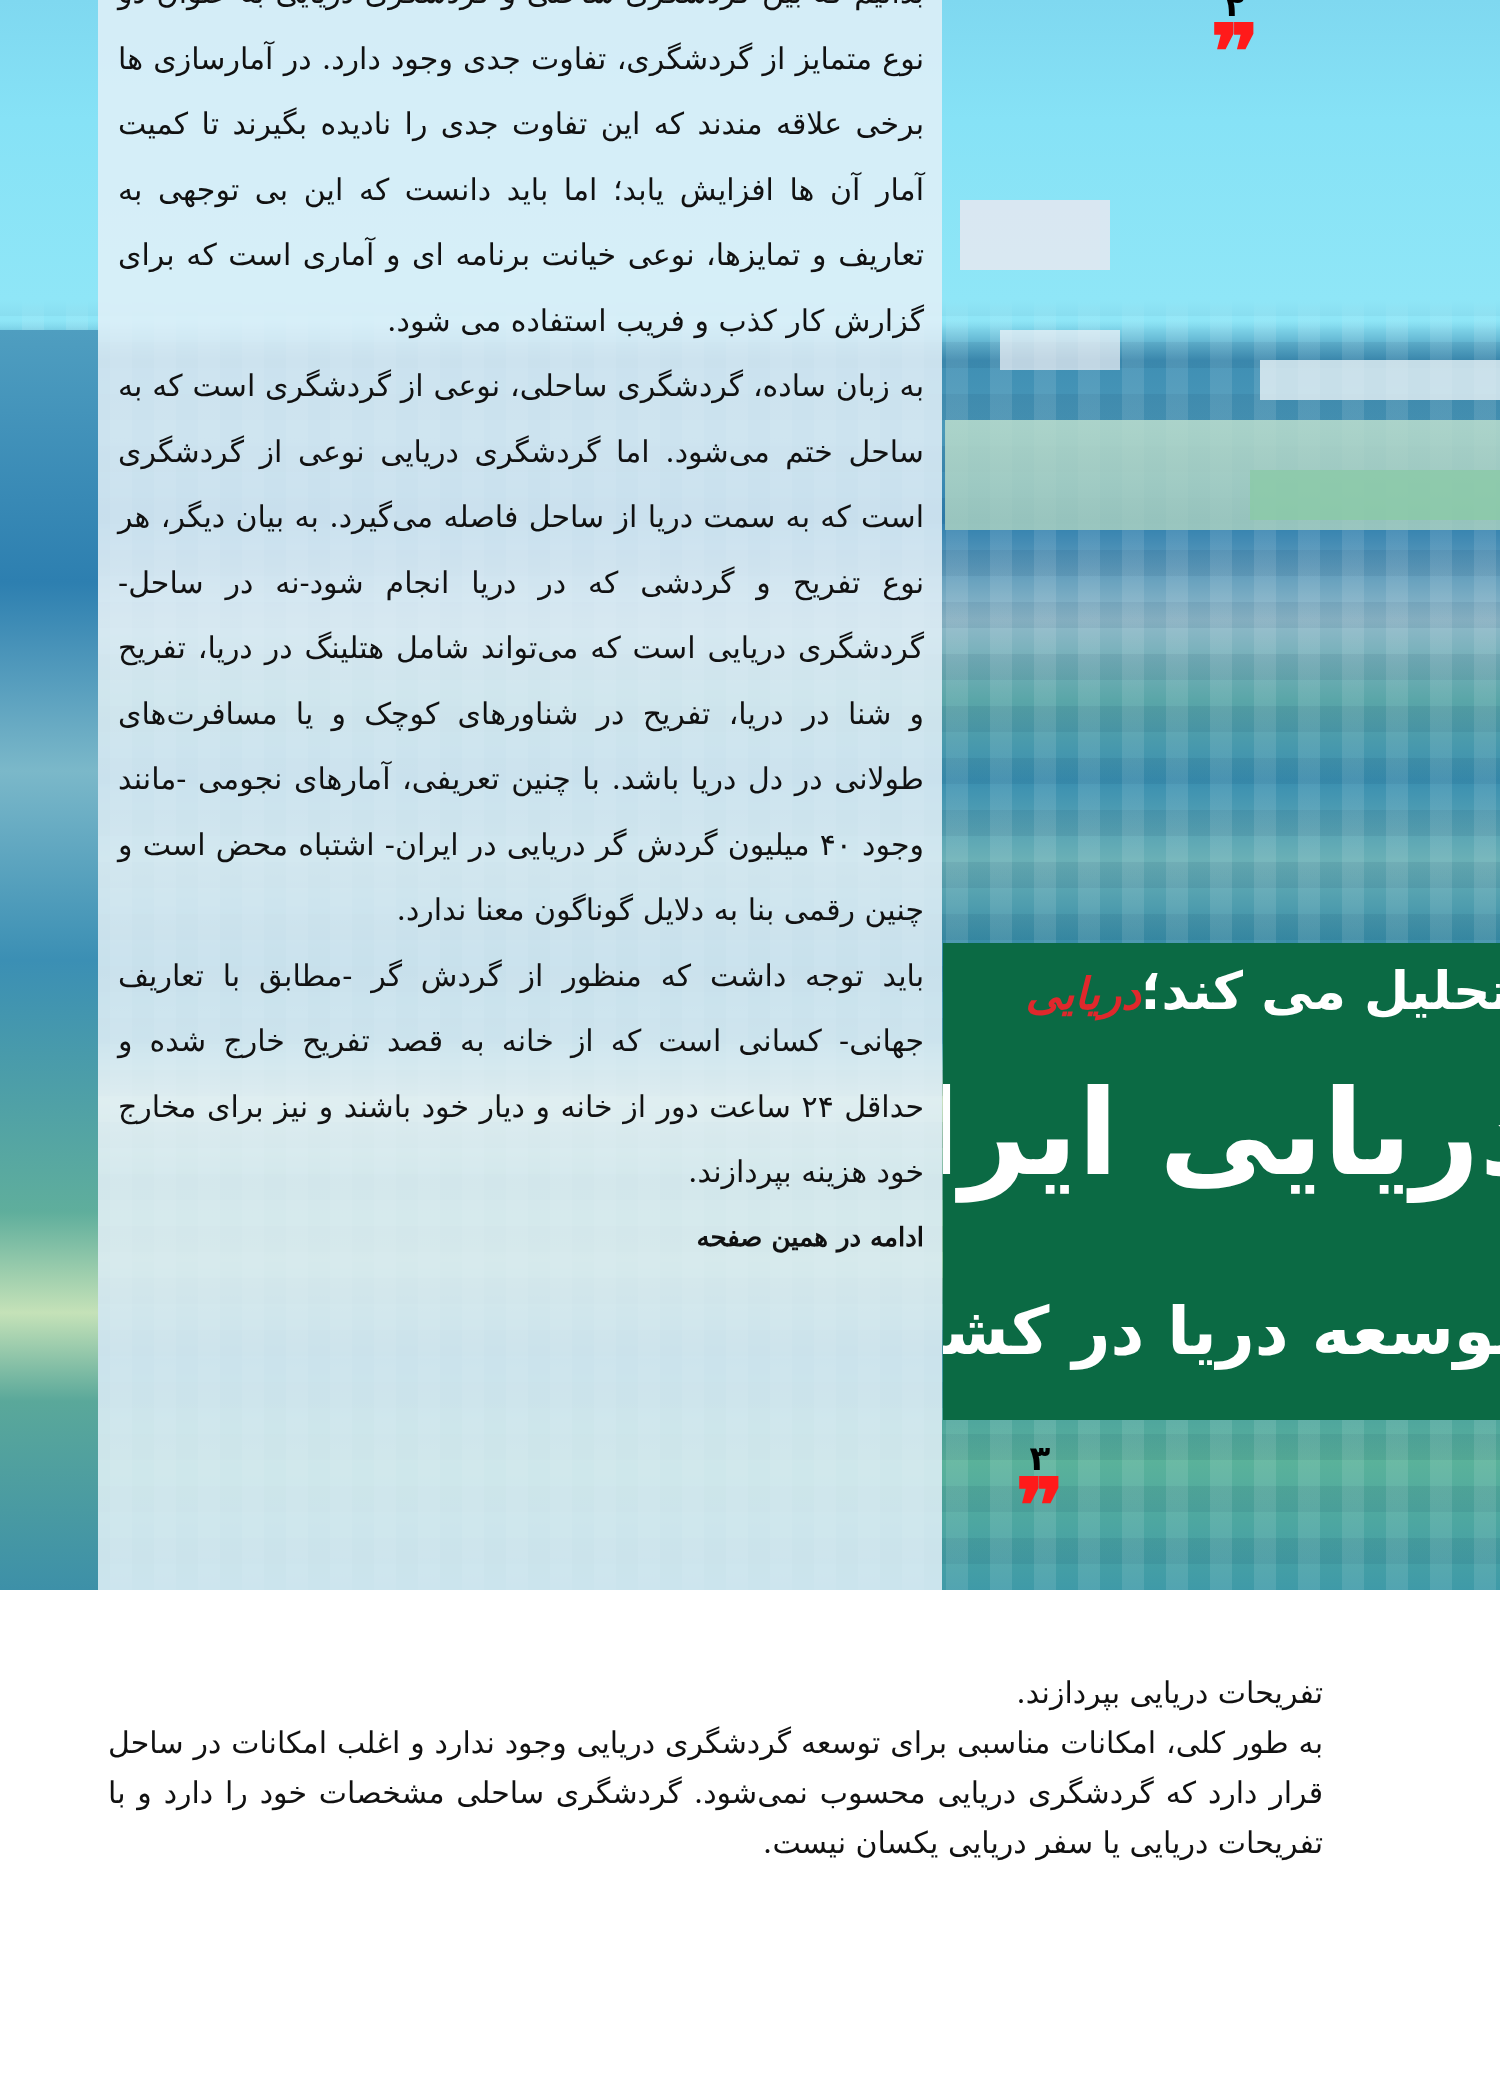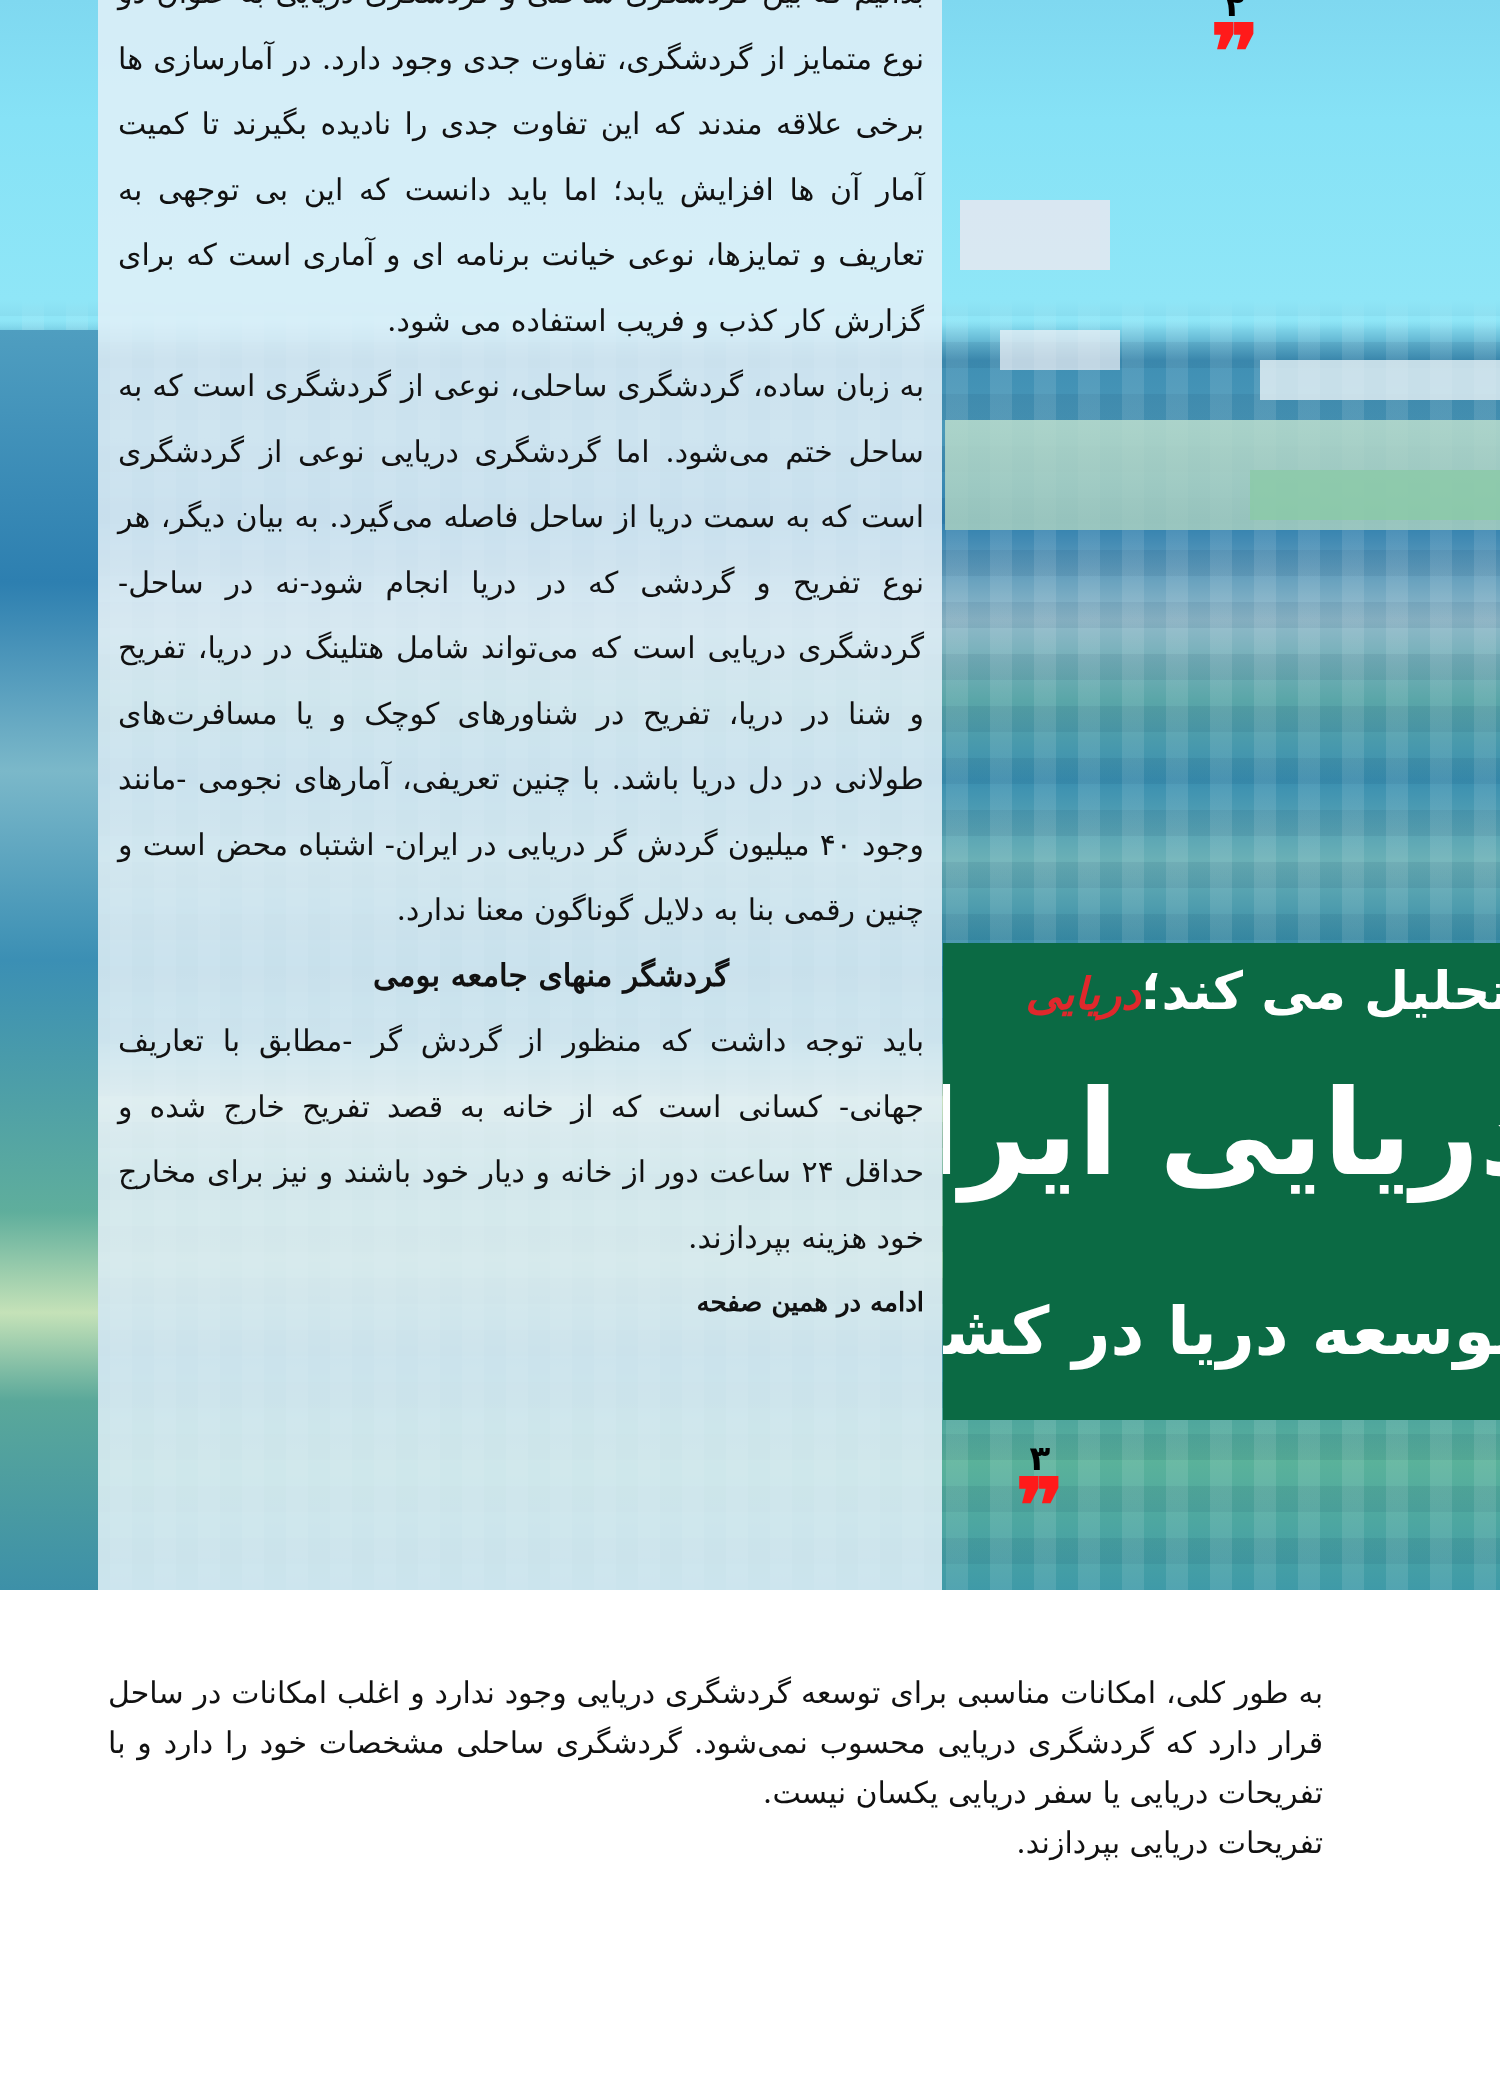--- a/index.html
+++ b/index.html
@@ -49,21 +49,20 @@
   <div class="blk" style="left:1260px;top:360px;width:240px;height:40px;background:#e9f2f6;opacity:.8;"></div>
   <div class="blk" style="left:945px;top:420px;width:555px;height:110px;background:linear-gradient(180deg,#b9dccc,#a7cfc0);opacity:.85;"></div>
   <div class="blk" style="left:1250px;top:470px;width:250px;height:50px;background:#8ac9a6;opacity:.8;"></div>
 </div>
 
 <div class="textpanel"></div>
 
 <article class="article">
   <p class="first">بدانیم که بین گردشگری ساحلی و گردشگری دریایی به عنوان دو نوع متمایز از گردشگری، تفاوت جدی وجود دارد. در آمارسازی ها برخی علاقه مندند که این تفاوت جدی را نادیده بگیرند تا کمیت آمار آن ها افزایش یابد؛ اما باید دانست که این بی توجهی به تعاریف و تمایزها، نوعی خیانت برنامه ای و آماری است که برای گزارش کار کذب و فریب استفاده می شود.</p>
   <p>به زبان ساده، گردشگری ساحلی، نوعی از گردشگری است که به ساحل ختم می‌شود. اما گردشگری دریایی نوعی از گردشگری است که به سمت دریا از ساحل فاصله می‌گیرد. به بیان دیگر، هر نوع تفریح و گردشی که در دریا انجام شود-نه در ساحل- گردشگری دریایی است که می‌تواند شامل هتلینگ در دریا، تفریح و شنا در دریا، تفریح در شناورهای کوچک و یا مسافرت‌های طولانی در دل دریا باشد. با چنین تعریفی، آمارهای نجومی -مانند وجود ۴۰ میلیون گردش گر دریایی در ایران- اشتباه محض است و چنین رقمی بنا به دلایل گوناگون معنا ندارد.</p>
-  <p class="subhead">گردشگر منهای جامعه بومی</p>
   <p>باید توجه داشت که منظور از گردش گر -مطابق با تعاریف جهانی- کسانی است که از خانه به قصد تفریح خارج شده و حداقل ۲۴ ساعت دور از خانه و دیار خود باشند و نیز برای مخارج خود هزینه بپردازند.</p>
   <p class="cont">ادامه در همین صفحه</p>
 </article>
 
 <div class="quote-top">
   <span class="qnum">۲</span>
   <span class="qmark">❞</span>
 </div>
 
 <div class="banner">
@@ -71,22 +70,22 @@
   <div class="l2">دریایی ایران</div>
   <div class="l3">توسعه دریا در کشور</div>
 </div>
 
 <div class="quote-bot">
   <span class="qnum">۳</span>
   <span class="qmark">❞</span>
 </div>
 
 <section class="below col-main">
+  <p>تفریحات دریایی بپردازند.</p>
   <p>به طور کلی، امکانات مناسبی برای توسعه گردشگری دریایی وجود ندارد و اغلب امکانات در ساحل قرار دارد که گردشگری دریایی محسوب نمی‌شود. گردشگری ساحلی مشخصات خود را دارد و با تفریحات دریایی یا سفر دریایی یکسان نیست.</p>
-  <p>تفریحات دریایی بپردازند.</p>
 </section>
 
 <section class="below col-edge" style="top:1718px;">
   <p>وه افراد</p>
   <p>یت‌های</p>
   <p>وصف،</p>
   <p>.</p>
 </section>
 
 </body></html>

